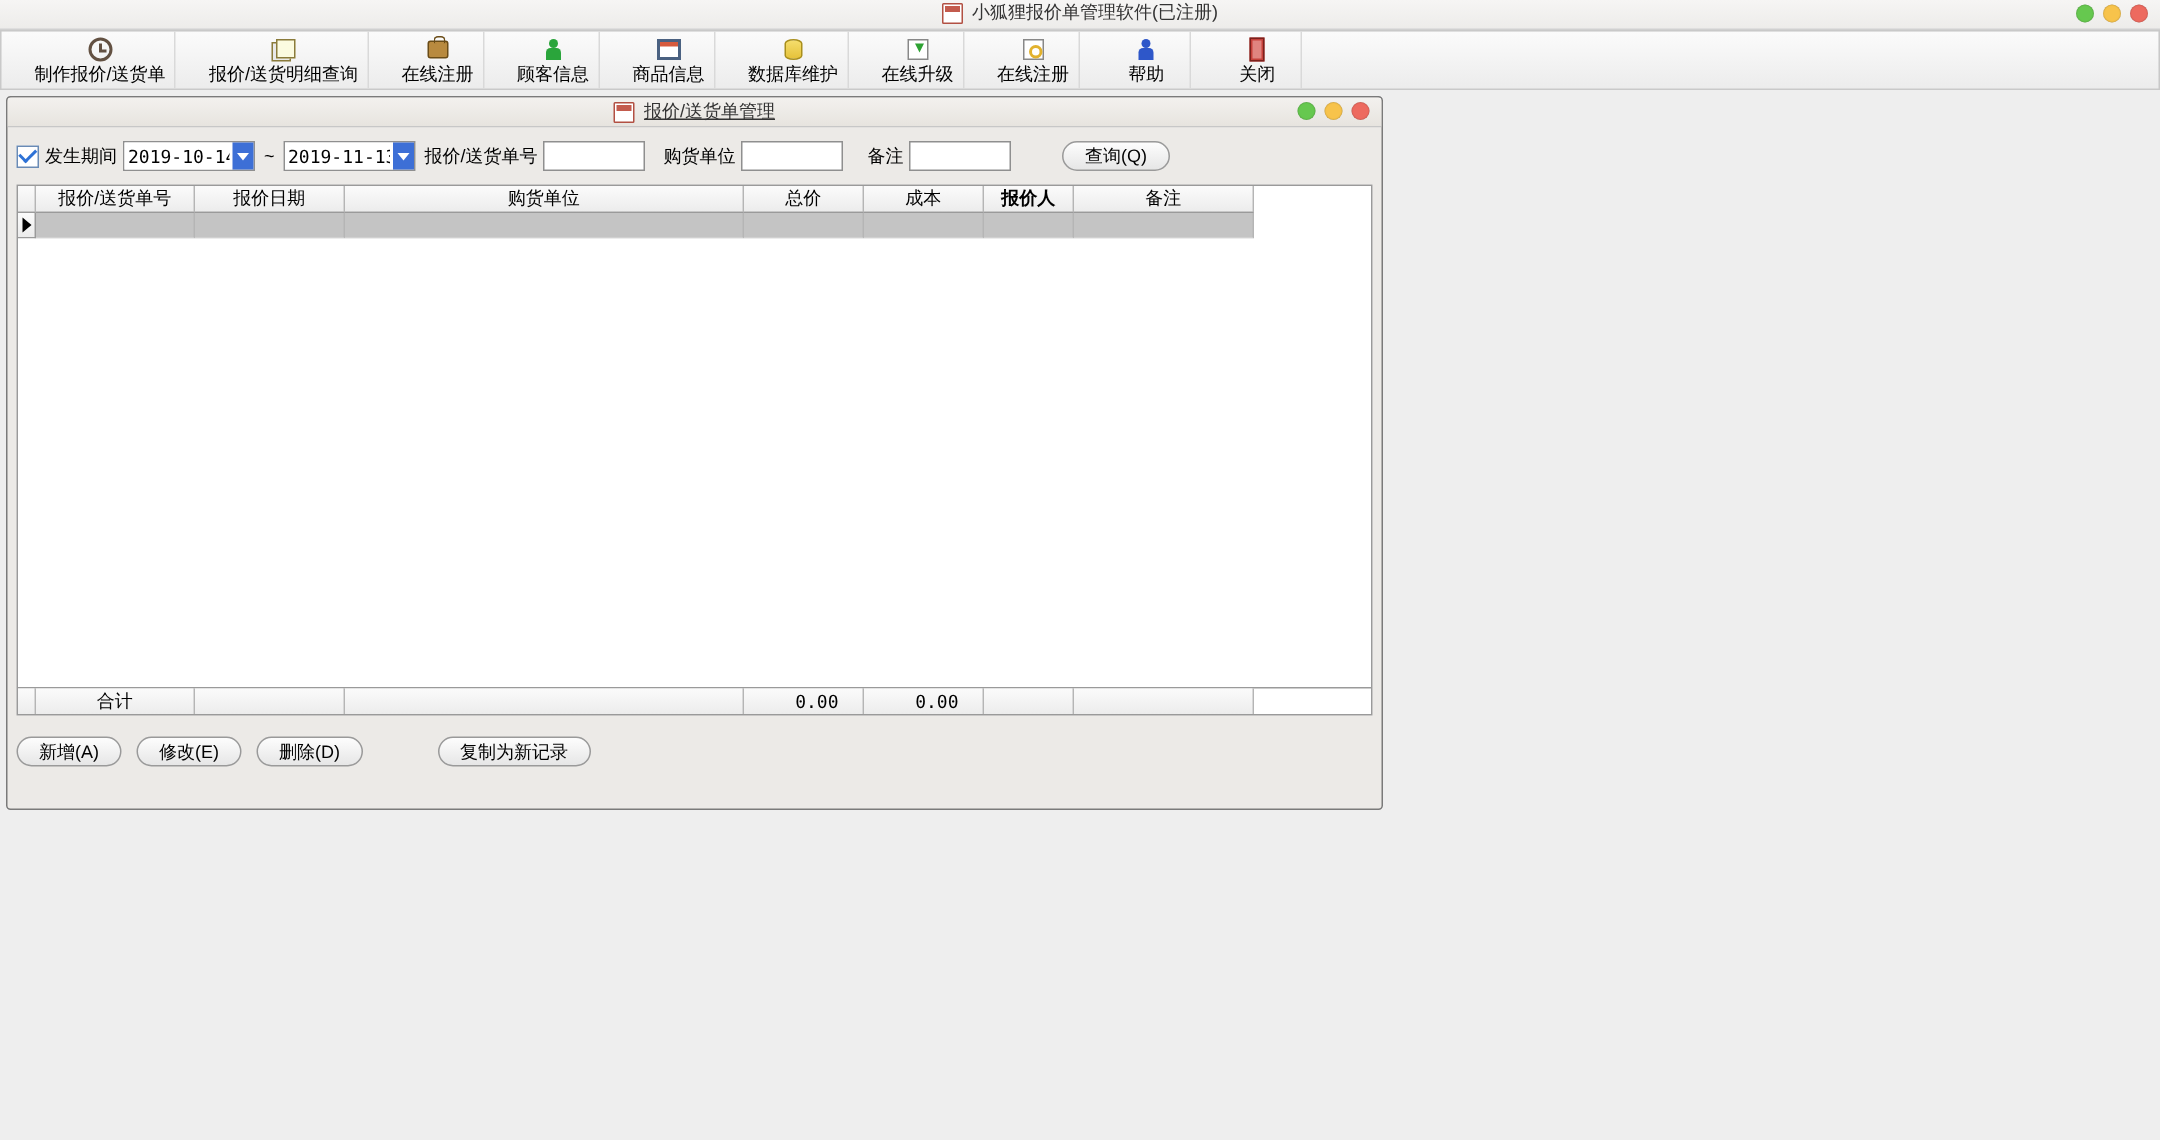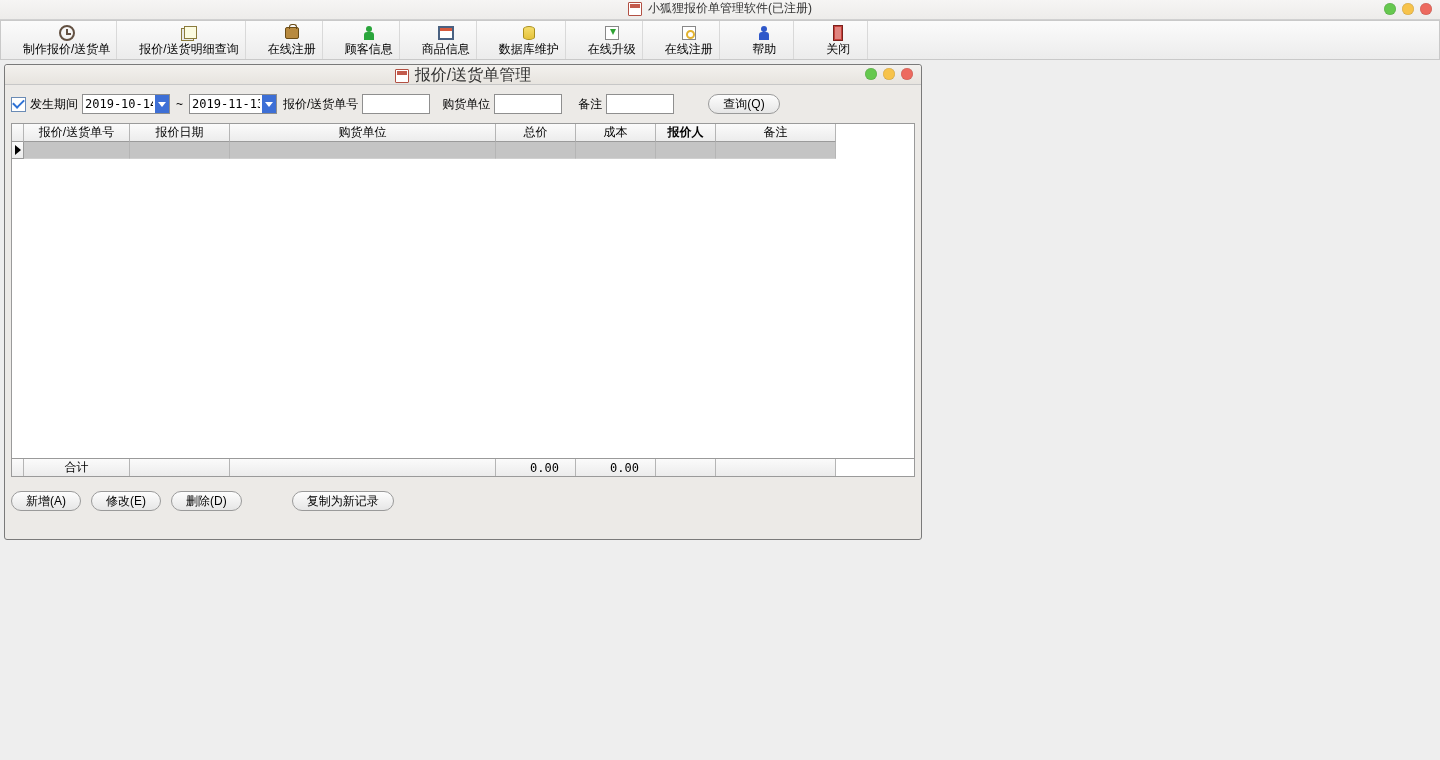--- a/index.html
+++ b/index.html
@@ -105,23 +105,23 @@
     background: #eceae7;
     box-shadow: 0 1px 0 #fff inset;
     display: flex; flex-direction: column;
     border-radius: 3px;
   }
   .sub-titlebar {
     height: 20px;
     background: linear-gradient(#f3f1ee,#e7e4df);
     border-bottom: 1px solid #c7c7c7;
     border-radius: 3px 3px 0 0;
-    display:flex;align-items:flex-start;justify-content:center;
+    display:flex;align-items:center;justify-content:center;
     position:relative;
-    font-size:16px;color:#333;
+    font-size:12px;color:#333;text-decoration:underline;
   }
   .sub-titlebar .title-text{display:flex;align-items:center;gap:6px;}
   .sub-titlebar .traffic-lights { position:absolute; right:8px; top:3px; display:flex; gap:6px;}
   .sub-body { flex:1; display:flex; flex-direction:column; padding: 6px 6px 8px 6px; }
   
   .filterbar {
     height: 26px;
     display:flex;align-items:center;gap:4px;
     margin-bottom:6px;
   }

